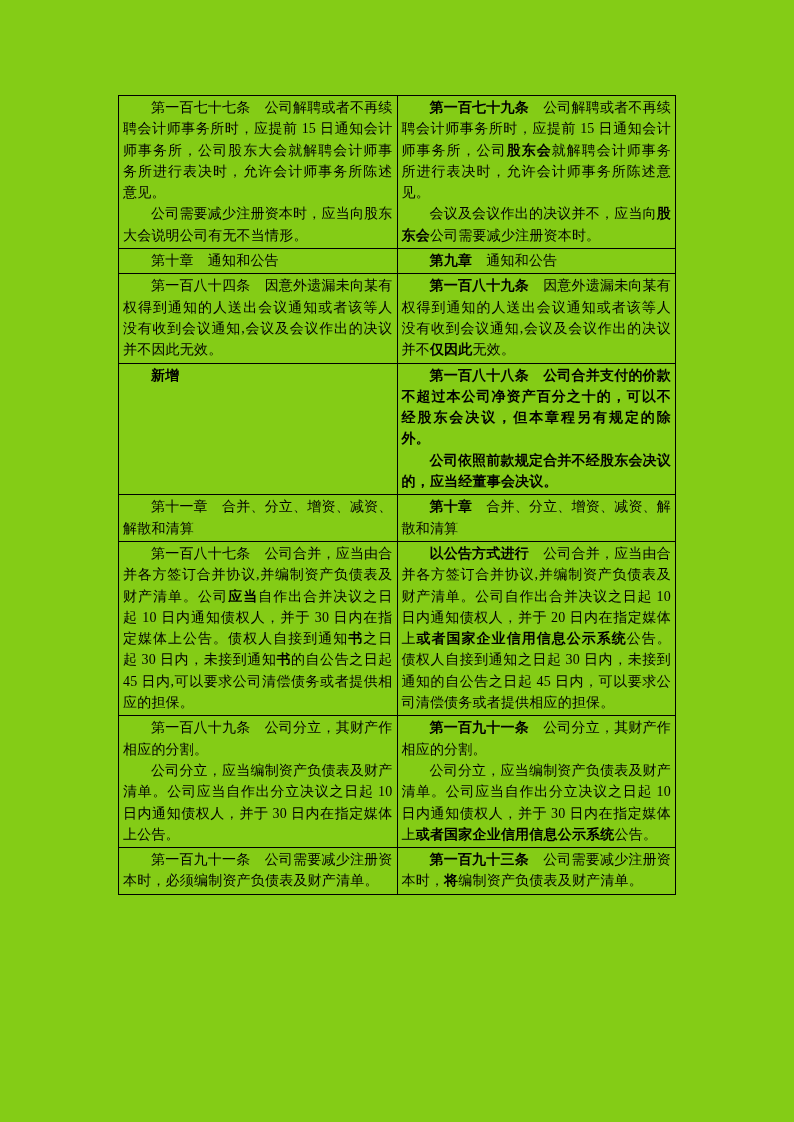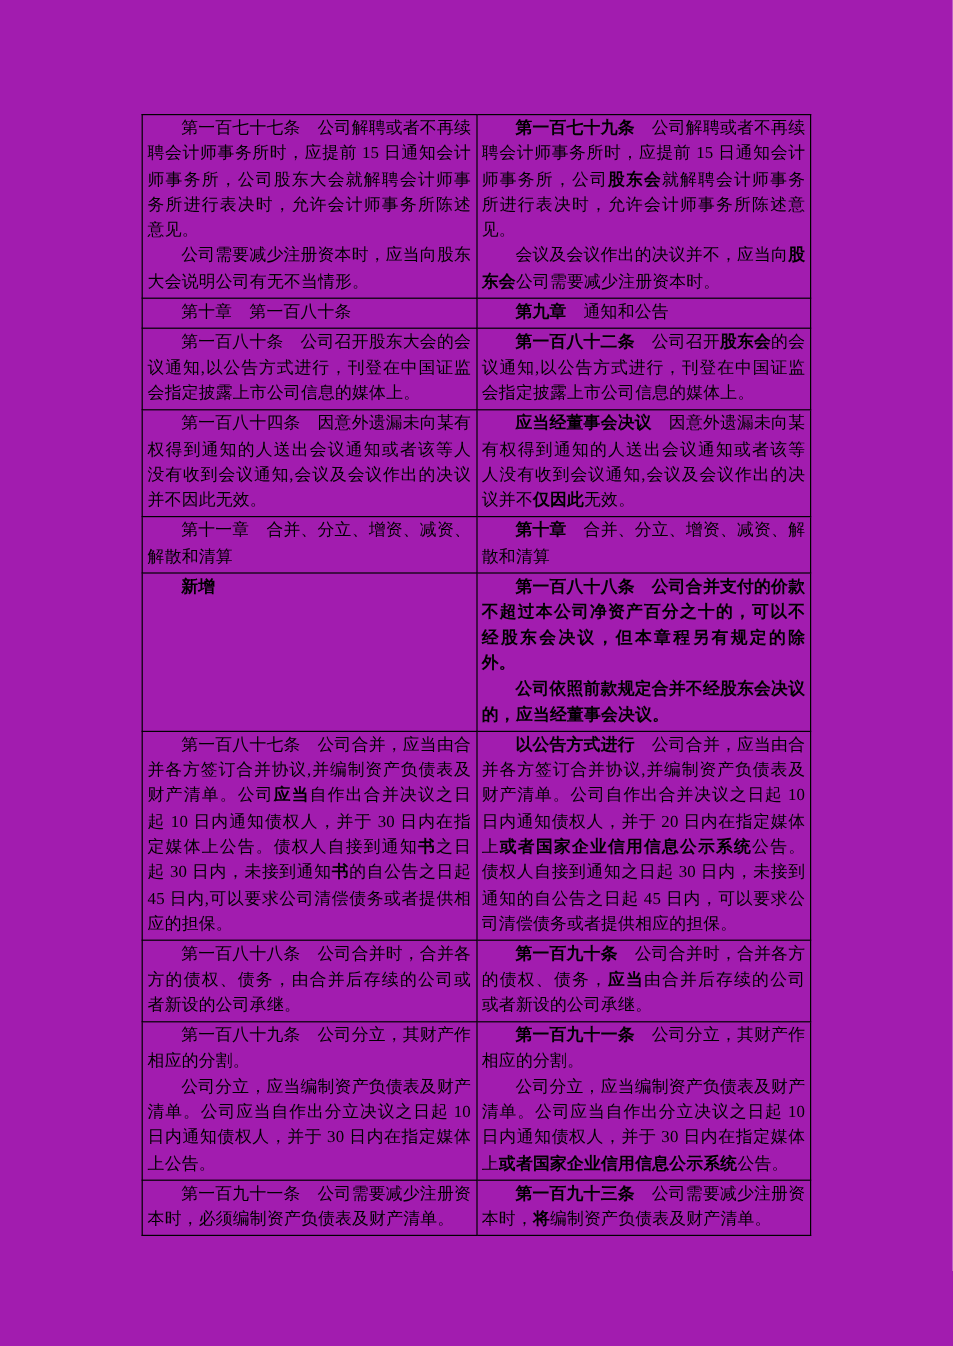--- a/index.html
+++ b/index.html
@@ -7,21 +7,21 @@
     width: 794px; height: 1122px;
     background: #ffffff;
     position: relative;
     font-family: "Liberation Serif", "DejaVu Serif", serif;
     color: #000000;
     overflow: hidden;
   }
   .page {
     position: absolute; left: 0; top: 0;
     width: 794px; height: 1122px;
-    background: #a21caf;
+    background: #84cc16;
   }
   table.doc-table {
     position: absolute;
     left: 118px; top: 95px;
     width: 558px;
     border-collapse: collapse;
     table-layout: fixed;
     font-size: 14px;
     line-height: 21.3px;
   }
@@ -50,73 +50,57 @@
             <p><span>第一百七十七条　公司解聘或者不再续聘会计师事务所时，应提前 15 日通知会计师事务所，公司股东大会就解聘会计师事务所进行表决时，允许会计师事务所陈述意见。</span></p>
             <p><span>公司需要减少注册资本时，应当向股东大会说明公司有无不当情形。</span></p>
           </td>
           <td>
             <p><span class="b">第一百七十九条　</span><span>公司解聘或者不再续聘会计师事务所时，应提前 15 日通知会计师事务所，公司</span><span class="b">股东会</span><span>就解聘会计师事务所进行表决时，允许会计师事务所陈述意见。</span></p>
             <p><span>会议及会议作出的决议并不，应当向</span><span class="b">股东会</span><span>公司需要减少注册资本时。</span></p>
           </td>
         </tr>
         <tr>
           <td>
-            <p><span>第十章　第一百八十条</span></p>
+            <p><span>第十章　通知和公告</span></p>
           </td>
           <td>
             <p><span class="b">第九章</span><span>　通知和公告</span></p>
           </td>
         </tr>
         <tr>
           <td>
-            <p><span>第一百八十条　公司召开股东大会的会议通知,以公告方式进行，刊登在中国证监会指定披露上市公司信息的媒体上。</span></p>
-          </td>
-          <td>
-            <p><span class="b">第一百八十二条　</span><span>公司召开</span><span class="b">股东会</span><span>的会议通知,以公告方式进行，刊登在中国证监会指定披露上市公司信息的媒体上。</span></p>
-          </td>
-        </tr>
-        <tr>
-          <td>
             <p><span>第一百八十四条　因意外遗漏未向某有权得到通知的人送出会议通知或者该等人没有收到会议通知,会议及会议作出的决议并不因此无效。</span></p>
           </td>
           <td>
-            <p><span class="b">应当经董事会决议　</span><span>因意外遗漏未向某有权得到通知的人送出会议通知或者该等人没有收到会议通知,会议及会议作出的决议并不</span><span class="b">仅因此</span><span>无效。</span></p>
-          </td>
-        </tr>
-        <tr>
-          <td>
-            <p><span>第十一章　合并、分立、增资、减资、解散和清算</span></p>
-          </td>
-          <td>
-            <p><span class="b">第十章</span><span>　合并、分立、增资、减资、解散和清算</span></p>
+            <p><span class="b">第一百八十九条　</span><span>因意外遗漏未向某有权得到通知的人送出会议通知或者该等人没有收到会议通知,会议及会议作出的决议并不</span><span class="b">仅因此</span><span>无效。</span></p>
           </td>
         </tr>
         <tr>
           <td>
             <p><span class="b">新增</span></p>
           </td>
           <td>
             <p><span class="b">第一百八十八条　公司合并支付的价款不超过本公司净资产百分之十的，可以不经股东会决议，但本章程另有规定的除外。</span></p>
             <p><span class="b">公司依照前款规定合并不经股东会决议的，应当经董事会决议。</span></p>
           </td>
         </tr>
         <tr>
           <td>
+            <p><span>第十一章　合并、分立、增资、减资、解散和清算</span></p>
+          </td>
+          <td>
+            <p><span class="b">第十章</span><span>　合并、分立、增资、减资、解散和清算</span></p>
+          </td>
+        </tr>
+        <tr>
+          <td>
             <p><span>第一百八十七条　公司合并，应当由合并各方签订合并协议,并编制资产负债表及财产清单。公司</span><span class="b">应当</span><span>自作出合并决议之日起 10 日内通知债权人，并于 30 日内在指定媒体上公告。债权人自接到通知</span><span class="b">书</span><span>之日起 30 日内，未接到通知</span><span class="b">书</span><span>的自公告之日起 45 日内,可以要求公司清偿债务或者提供相应的担保。</span></p>
           </td>
           <td>
             <p><span class="b">以公告方式进行　</span><span>公司合并，应当由合并各方签订合并协议,并编制资产负债表及财产清单。公司自作出合并决议之日起 10 日内通知债权人，并于 20 日内在指定媒体上</span><span class="b">或者国家企业信用信息公示系统</span><span>公告。债权人自接到通知之日起 30 日内，未接到通知的自公告之日起 45 日内，可以要求公司清偿债务或者提供相应的担保。</span></p>
-          </td>
-        </tr>
-        <tr>
-          <td>
-            <p><span>第一百八十八条　公司合并时，合并各方的债权、债务，由合并后存续的公司或者新设的公司承继。</span></p>
-          </td>
-          <td>
-            <p><span class="b">第一百九十条　</span><span>公司合并时，合并各方的债权、债务，</span><span class="b">应当</span><span>由合并后存续的公司或者新设的公司承继。</span></p>
           </td>
         </tr>
         <tr>
           <td>
             <p><span>第一百八十九条　公司分立，其财产作相应的分割。</span></p>
             <p><span>公司分立，应当编制资产负债表及财产清单。公司应当自作出分立决议之日起 10 日内通知债权人，并于 30 日内在指定媒体上公告。</span></p>
           </td>
           <td>
             <p><span class="b">第一百九十一条　</span><span>公司分立，其财产作相应的分割。</span></p>
             <p><span>公司分立，应当编制资产负债表及财产清单。公司应当自作出分立决议之日起 10 日内通知债权人，并于 30 日内在指定媒体上</span><span class="b">或者国家企业信用信息公示系统</span><span>公告。</span></p>

